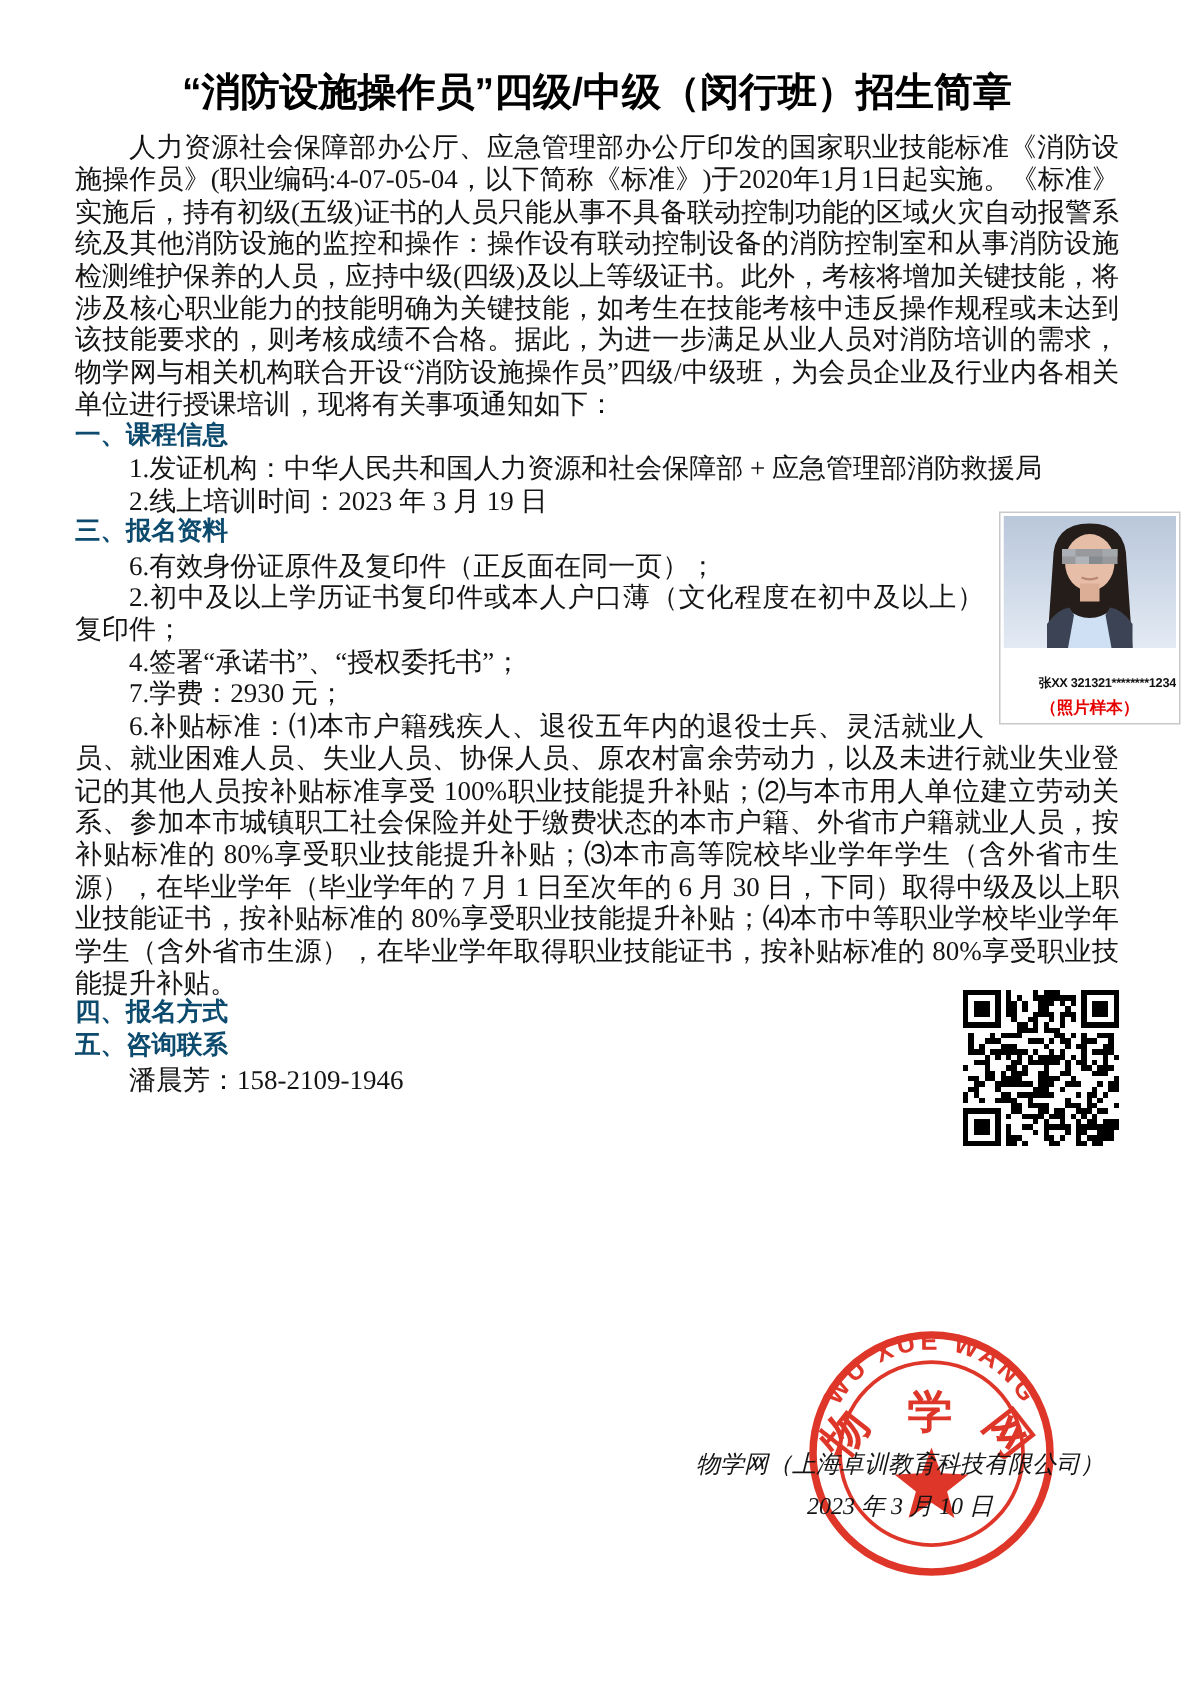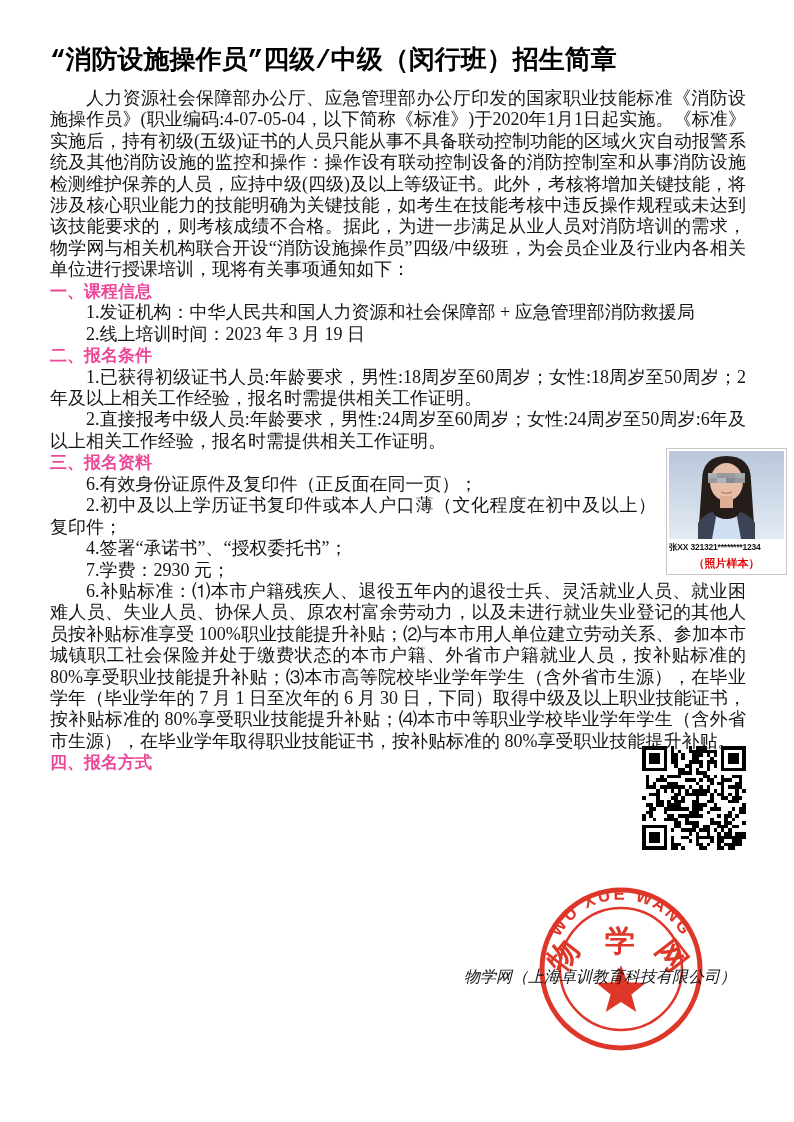--- a/index.html
+++ b/index.html
@@ -3,49 +3,49 @@
 <meta charset="utf-8">
 <style>
   html,body { margin:0; padding:0; background:#fff; }
   .page {
     position:relative; width:794px; height:1122px; margin:0 auto;
     background:#ffffff; box-sizing:border-box;
     padding:36px 48px 0 50px; overflow:hidden;
     font-family:"Liberation Serif", serif; color:#141414;
   }
   h1.doc-title {
-    font-family:Liberation Mono, monospace;
-    font-size:26px; font-weight:bold; text-align:left;
+    font-family:Liberation Sans, sans-serif;
+    font-size:26px; font-weight:bold; text-align:center;
     margin:8px 0 10px 0; line-height:34px; color:#000;
   }
   p.body-par, p.item {
     font-size:18px; line-height:21.4px; margin:0;
     text-align:justify; text-indent:2em;
   }
   h2.sec-heading {
-    font-family:Liberation Sans, sans-serif;
+    font-family:Liberation Mono, monospace;
     font-size:17px; font-weight:bold; line-height:21.6px;
-    margin:0; color:#ec4899;
+    margin:0; color:#0c4a6e;
   }
   section { margin:0; }
 
   
   .photo-card {
     float:right; width:121px;
     margin:-4px -41px 4px 10px;
     background:#fff; border:1px solid #c8c8c8;
     box-sizing:border-box; padding:2px 2px 3px 2px;
     text-align:center;
   }
   .photo-card svg { display:block; }
   .photo-id {
     font-family:"Liberation Sans", sans-serif;
     font-size:8.5px; font-weight:bold; color:#111;
-    text-align:left; white-space:nowrap; overflow:hidden;
-    margin-top:3px; letter-spacing:-0.2px;
+    text-align:right; white-space:nowrap; overflow:hidden;
+    margin-top:18px; letter-spacing:-0.2px;
   }
   .photo-sample {
     font-family:Liberation Serif, serif;
     font-size:11px; font-weight:bold; color:#e60000;
     margin-top:2px; white-space:nowrap;
   }
 
   
   .qr-box {
     float:right; width:104px; height:104px;
@@ -72,25 +72,20 @@
   <h1 class="doc-title">“消防设施操作员”四级/中级（闵行班）招生简章</h1>
 
   <p class="body-par">人力资源社会保障部办公厅、应急管理部办公厅印发的国家职业技能标准《消防设施操作员》(职业编码:4-07-05-04，以下简称《标准》)于2020年1月1日起实施。《标准》实施后，持有初级(五级)证书的人员只能从事不具备联动控制功能的区域火灾自动报警系统及其他消防设施的监控和操作：操作设有联动控制设备的消防控制室和从事消防设施检测维护保养的人员，应持中级(四级)及以上等级证书。此外，考核将增加关键技能，将涉及核心职业能力的技能明确为关键技能，如考生在技能考核中违反操作规程或未达到该技能要求的，则考核成绩不合格。据此，为进一步满足从业人员对消防培训的需求，物学网与相关机构联合开设“消防设施操作员”四级/中级班，为会员企业及行业内各相关单位进行授课培训，现将有关事项通知如下：</p>
 
   <section>
     <h2 class="sec-heading">一、课程信息</h2>
     <p class="item">1.发证机构：中华人民共和国人力资源和社会保障部 + 应急管理部消防救援局</p>
     <p class="item">2.线上培训时间：2023 年 3 月 19 日</p>
   </section>
 
-  <section>
-    <h2 class="sec-heading">二、报名条件</h2>
-    <p class="item">1.已获得初级证书人员:年龄要求，男性:18周岁至60周岁；女性:18周岁至50周岁；2年及以上相关工作经验，报名时需提供相关工作证明。</p>
-    <p class="item">2.直接报考中级人员:年龄要求，男性:24周岁至60周岁；女性:24周岁至50周岁:6年及以上相关工作经验，报名时需提供相关工作证明。</p>
-  </section>
 
   <section>
 
     <div class="photo-card">
       <svg width="115" height="88" viewBox="0 0 115 88">
         <defs>
           <linearGradient id="pbg" x1="0" y1="0" x2="0" y2="1">
             <stop offset="0" stop-color="#b9c7da"></stop>
             <stop offset="1" stop-color="#e3eaf4"></stop>
           </linearGradient>
@@ -554,33 +549,38 @@
           <rect x="17" y="28" width="1" height="1"></rect>
           <rect x="21" y="28" width="1" height="1"></rect>
           <rect x="22" y="28" width="1" height="1"></rect>
           <rect x="24" y="28" width="1" height="1"></rect>
           <rect x="25" y="28" width="1" height="1"></rect>
         </svg>
     </div>
     <h2 class="sec-heading">四、报名方式</h2>
   </section>
 
+  <section>
+    <h2 class="sec-heading">五、咨询联系</h2>
+    <p class="item">潘晨芳：158-2109-1946</p>
+  </section>
 
   <svg class="seal-stamp" viewBox="0 0 170 170">
     <circle cx="85" cy="85" r="79" fill="none" stroke-width="5" stroke="#dd2b1d"></circle>
     <circle cx="85" cy="85" r="61" fill="none" stroke-width="2.5" stroke="#dd2b1d"></circle>
     <path id="sealArc" d="M 25 120 A 69.4 69.4 0 1 1 145 120" fill="none"></path>
     <text font-family="Liberation Sans, sans-serif" font-size="17" font-weight="bold" letter-spacing="2.5" fill="#dd2b1d">
       <textPath href="#sealArc" startOffset="50%" text-anchor="middle">WU XUE WANG</textPath>
     </text>
     <g font-family="Liberation Sans, sans-serif" font-size="30" font-weight="bold" text-anchor="middle">
       <text x="26" y="82" transform="rotate(-52 26 71)" fill="#dd2b1d">物</text>
       <text x="84" y="67" fill="#dd2b1d">学</text>
       <text x="137" y="82" transform="rotate(52 137 71)" fill="#dd2b1d">网</text>
     </g>
     <polygon points="85,81 91.4,98.2 109.7,99 95.4,110.4 100.3,128 85,117.9 69.7,128 74.6,110.4 60.3,99 78.6,98.2" fill="#dd2b1d"></polygon>
   </svg>
 
   <div class="signature">
     <div>物学网（上海卓训教育科技有限公司）</div>
+    <div>2023 年 3 月 10 日</div>
   </div>
 
 </div>
 
 </body></html>

